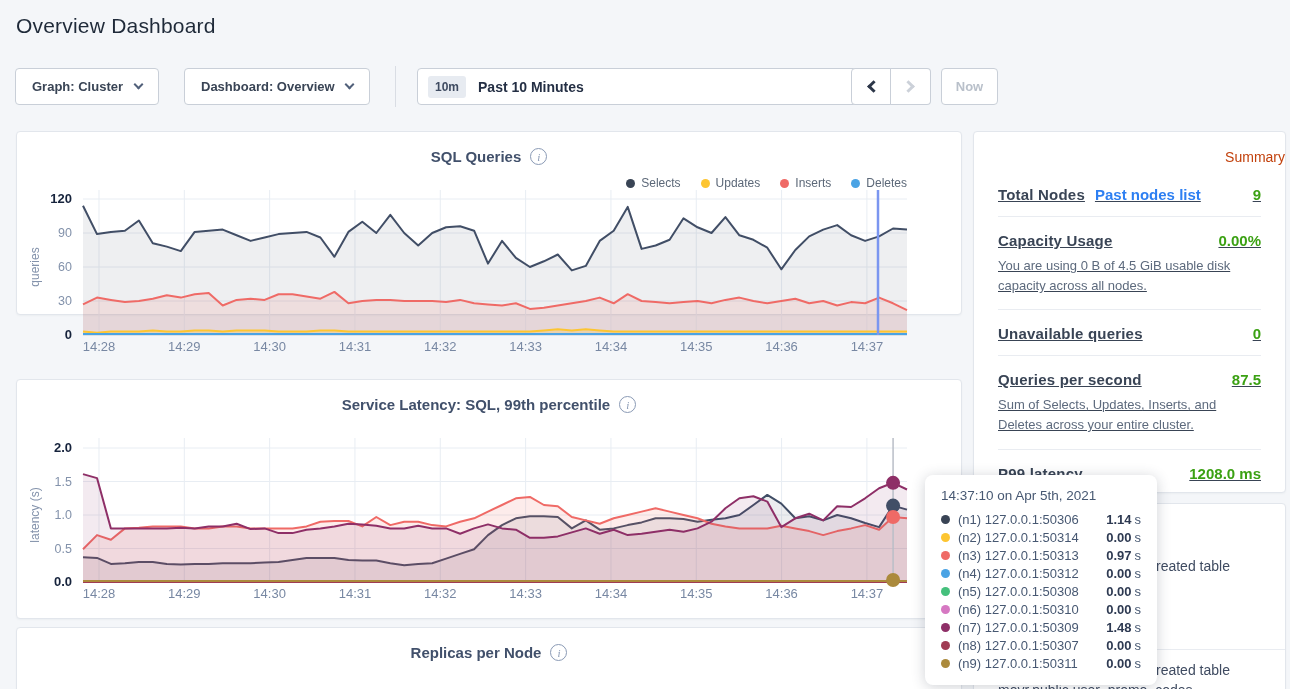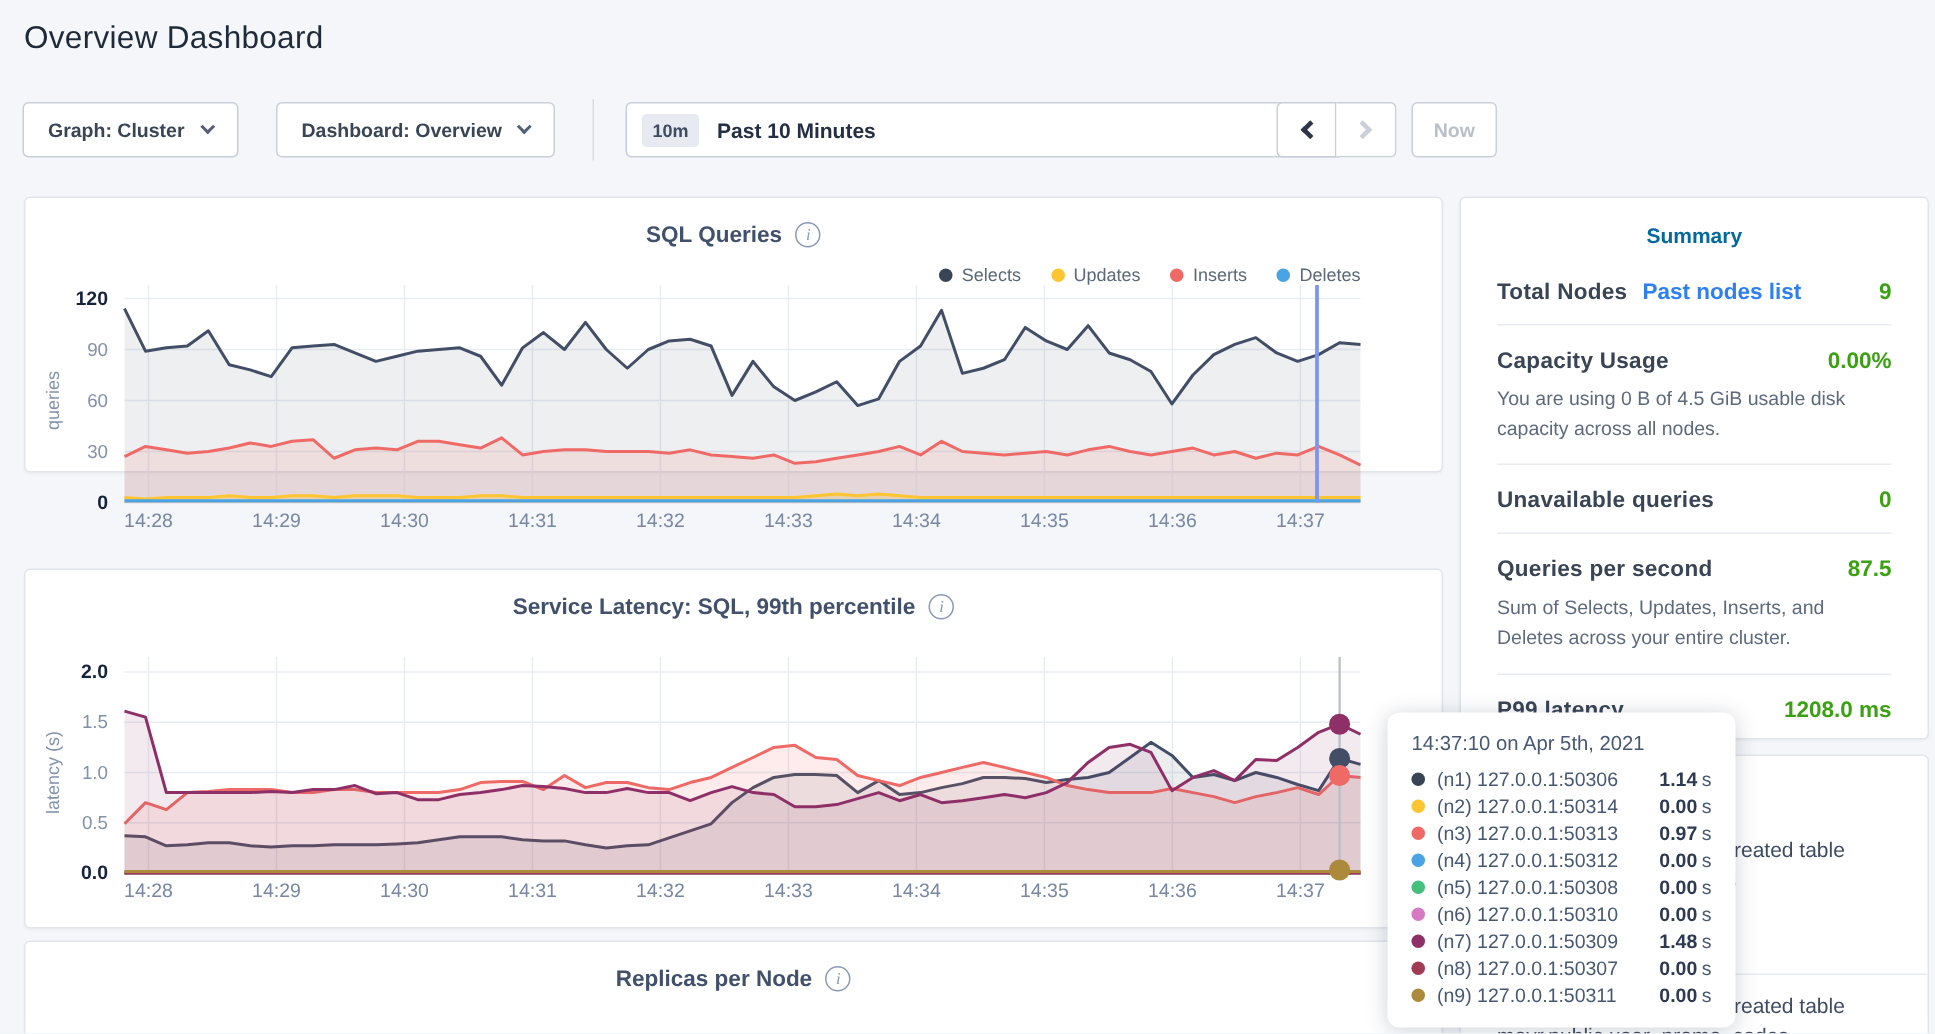--- a/index.html
+++ b/index.html
@@ -38,22 +38,22 @@
   .info-icon {
     width: 17px; height: 17px; border: 1.5px solid #8a9ab5; border-radius: 50%;
     color: #8a9ab5; font-size: 11px; font-style: italic; font-family: "Liberation Serif", serif;
     display: inline-flex; align-items: center; justify-content: center; cursor: pointer;
   }
   .legend { position: absolute; top: 44px; right: 54px; display: flex; gap: 20px; }
   .legend-item { display: flex; align-items: center; gap: 6px; font-size: 12px; color: #5c6878; cursor: pointer; }
   .legend-dot { width: 9px; height: 9px; border-radius: 50%; }
   svg text { font-family: "Liberation Sans", sans-serif; }
   
-  .summary-title { padding: 17px 0 6px; text-align: center; font-size: 14px; font-weight: 700; color: #0369a1; }
-  .sum-body { padding: 0 24px; }
+  .summary-title { padding: 17px 0 6px; text-align: right; font-size: 14px; font-weight: 400; color: #c2410c; }
+  .sum-body { padding: 0 24px; text-decoration: underline; }
   .sum-row { padding: 15px 0 13px; border-bottom: 1px solid #e9ecf1; }
   .sum-row:last-child { border-bottom: none; }
   .sum-head { display: flex; align-items: baseline; }
   .sum-label { font-size: 15px; font-weight: 700; color: #394455; letter-spacing: .2px; }
   .sum-link { font-size: 15px; font-weight: 700; color: #2d7ff2; margin-left: 10px; cursor: pointer; }
   .sum-value { margin-left: auto; font-size: 15px; font-weight: 700; color: #3ba113; }
   .sum-desc { margin-top: 7px; font-size: 13px; color: #5d6a7d; line-height: 1.55; }
   
   .events-title { padding: 16px 0 10px; text-align: center; font-size: 14px; font-weight: 700; color: #394455; }
   .event-row { padding: 10px 24px 18px; border-bottom: 1px solid #e9ecf1; font-size: 14px; color: #3f4b61; line-height: 1.45; }

